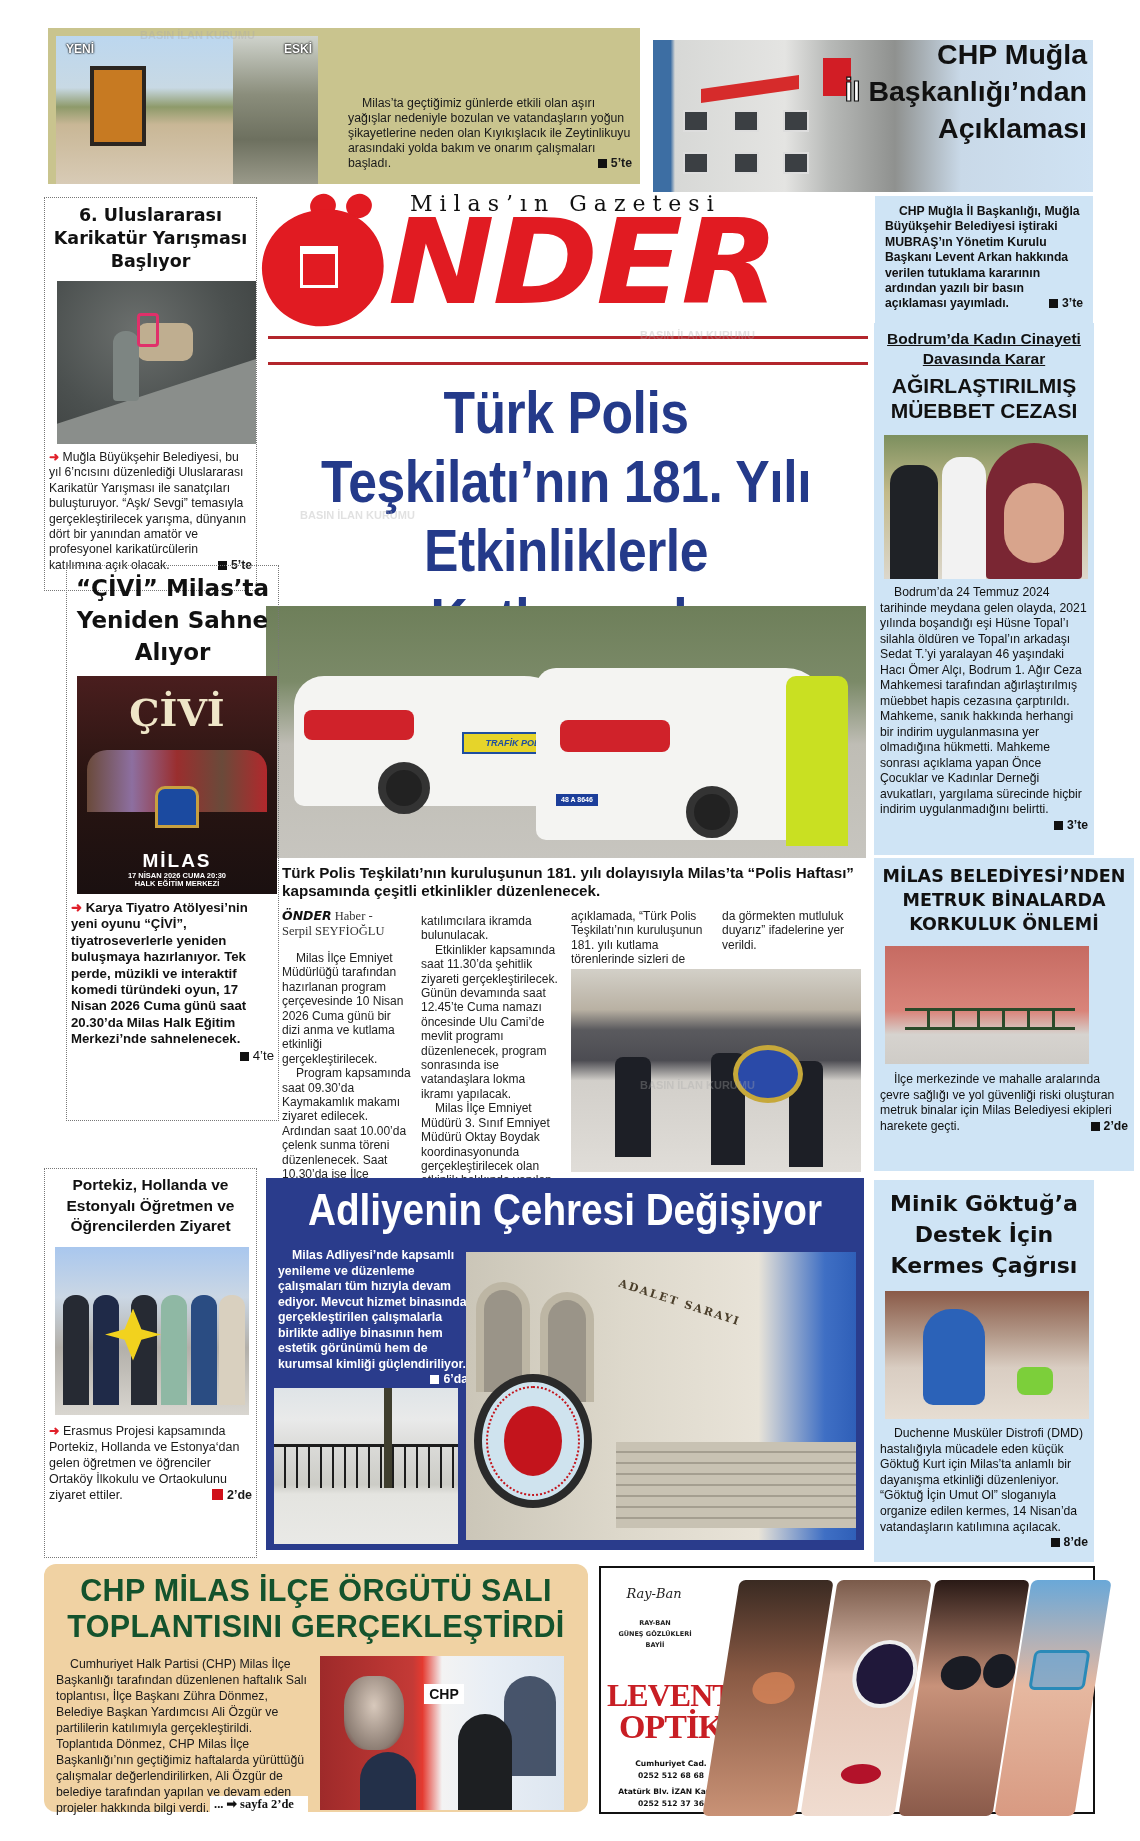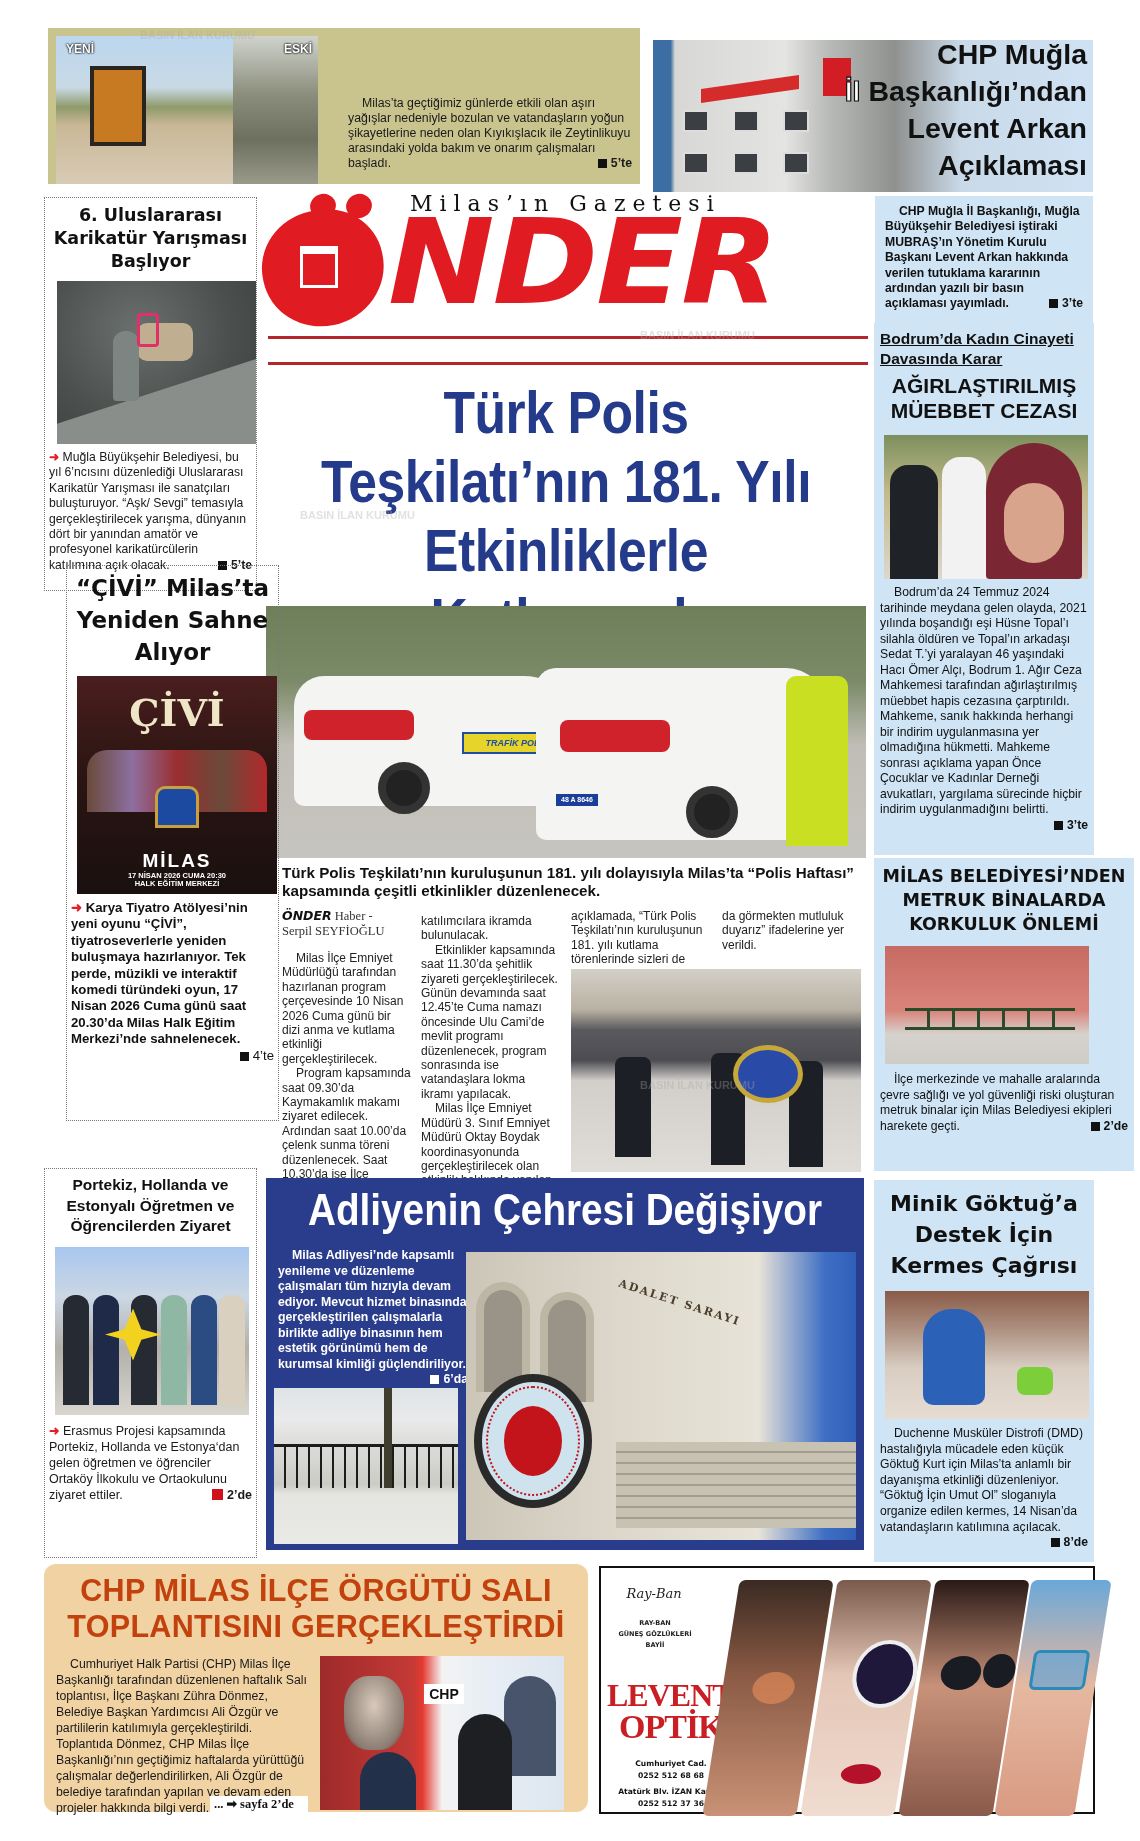--- a/index.html
+++ b/index.html
@@ -69,21 +69,21 @@
   #police-caption { left: 282px; top: 864px; width: 580px; font-weight: bold; font-size: 15.2px; line-height: 18px; color: #111; }
   .col { position: absolute; font-size: 12px; line-height: 14.4px; color: #222; }
   #byline { font-family: "Liberation Serif", serif; font-size: 12.5px; line-height: 15px; color: #333; }
   #byline .brand { font-family: "DejaVu Sans", sans-serif; font-weight: 900; font-style: italic; color: #111; }
   #wreath-photo { left: 571px; top: 969px; width: 290px; height: 203px; background: linear-gradient(180deg,#d3d0c8 0%,#b9b1a3 20%,#5a5a5e 30%,#4c4c52 45%,#d2cfca 55%,#e0ddd8 100%); }
   .person { position:absolute; background:#1d1f26; border-radius: 8px 8px 0 0; }
   .wreath { position:absolute; border-radius:50%; background: #2a4aa8; border: 5px solid #c6a83a; }
 
   
   #bodrum-box { left: 874px; top: 323px; width: 220px; height: 532px; background: #cfe4f5; padding: 6px 6px 0 6px; }
-  #bodrum-kicker { text-align: left; font-weight: bold; font-size: 15.5px; line-height: 20px; text-decoration: underline; color:#111; }
+  #bodrum-kicker { text-align: center; font-weight: bold; font-size: 15.5px; line-height: 20px; text-decoration: underline; color:#111; }
   #bodrum-title { text-align: center; font-weight: bold; font-size: 21px; line-height: 25px; margin-top: 4px; color:#111; }
   #bodrum-photo { position: relative; margin: 12px 0 0 4px; width: 204px; height: 144px; background: linear-gradient(180deg,#7c8f5e 0%,#c3ba8a 40%,#dcd7cc 100%); overflow:hidden; }
   #bodrum-photo .face { position:absolute; right:6px; top:8px; width:96px; height:136px; background:#7a2633; border-radius: 48px 48px 4px 4px; }
   #bodrum-photo .face::after { content:""; position:absolute; left:18px; top:40px; width:60px; height:80px; background:#d8a48c; border-radius: 30px; }
   #bodrum-photo .cop { position:absolute; left:6px; top:30px; width:48px; height:114px; background:#1f2226; border-radius: 18px 18px 0 0; }
   #bodrum-photo .man { position:absolute; left:58px; top:22px; width:44px; height:122px; background:#f2f2f2; border-radius: 18px 18px 0 0; }
   #bodrum-text { margin-top: 6px; font-size: 12.2px; line-height: 15.5px; }
 
   #metruk-box { left: 874px; top: 858px; width: 260px; height: 313px; background: #cfe4f5; padding: 6px 6px 0 6px; }
   #metruk-title { font-family: "DejaVu Sans", sans-serif; font-weight: bold; text-align:center; font-size: 17.5px; line-height: 24px; color:#111; }
@@ -127,21 +127,21 @@
   #adliye-photo1 .steps { position:absolute; left:150px; bottom:12px; width:240px; height:86px; background: repeating-linear-gradient(180deg,#c8c2b3 0,#c8c2b3 9px,#a49e90 9px,#a49e90 11px); }
   #adliye-seal { left: 208px; top: 196px; width: 118px; height: 134px; border-radius: 50%; background: #cfe3ee; border: 8px solid #2a2a2a; }
   #adliye-seal .inner { position:absolute; left:22px; top:24px; width:58px; height:70px; border-radius:50%; background:#c3141c; }
   #adliye-seal .star-ring { position:absolute; left:4px; top:4px; right:4px; bottom:4px; border-radius:50%; border: 2px dotted #c3141c; }
   #adliye-photo2 { left: 8px; top: 210px; width: 184px; height: 156px; background: linear-gradient(180deg,#dfe4e7 0%,#e9eaea 20%,#d9d9d6 40%,#ccccc6 62%,#e4e4e0 68%,#e9e9e6 100%); }
   #adliye-photo2 .fence { position:absolute; left:0; top:56px; width:184px; height:44px; background: repeating-linear-gradient(90deg, transparent 0, transparent 10px, #1c1c1c 10px, #1c1c1c 12px); border-top: 3px solid #1c1c1c; }
   #adliye-photo2 .palm { position:absolute; left:110px; top:0; width:8px; height:100px; background:#3f3e2e; }
 
   
   #chpmilas-box { left: 44px; top: 1564px; width: 544px; height: 248px; background: #f0d2a3; border-radius: 12px; }
-  #chpmilas-title { left: 0; top: 8px; width: 544px; text-align: center; font-weight: bold; font-size: 30.5px; line-height: 36px; color: #c2410c; letter-spacing: 0.3px; }
+  #chpmilas-title { left: 0; top: 8px; width: 544px; text-align: center; font-weight: bold; font-size: 30.5px; line-height: 36px; color: #14532d; letter-spacing: 0.3px; }
   #chpmilas-text { left: 12px; top: 92px; width: 252px; font-size: 12.3px; line-height: 16px; color: #1a1a1a; }
   #chpmilas-more { left: 166px; top: 232px; width: 98px; height: 18px; background: #fff; font-family: "Liberation Serif", serif; font-weight: bold; font-size: 12.5px; line-height: 17px; padding-left: 4px; white-space: nowrap; }
   #chpmilas-photo { left: 276px; top: 92px; width: 244px; height: 154px; background: linear-gradient(90deg,#9e2a2a 0%,#c43a36 38%,#e43a30 42%,#f3f3f3 50%,#e8eef5 70%,#dde6f0 100%); }
   #chpmilas-photo .ata { position:absolute; left:24px; top:20px; width:60px; height:74px; background: radial-gradient(ellipse at 50% 40%, #d8c9bc 0%, #8d7e74 70%, #6a1f20 100%); border-radius: 40%; }
   #chpmilas-photo .logo { position:absolute; left:104px; top:28px; width:40px; height:20px; background:#fff; font-weight:bold; font-size:14px; text-align:center; line-height:20px; color:#111; }
   #chpmilas-photo .p1 { position:absolute; left:40px; top:96px; width:56px; height:58px; background:#233049; border-radius: 28px 28px 0 0; }
   #chpmilas-photo .p2 { position:absolute; left:138px; top:58px; width:54px; height:96px; background:#1d1f22; border-radius: 28px 28px 0 0; }
   #chpmilas-photo .p3 { position:absolute; left:184px; top:20px; width:52px; height:100px; background:#2c3a52; border-radius: 26px 26px 0 0; opacity:0.85; }
 
   
@@ -181,21 +181,20 @@
     <div class="win" style="left:30px;top:70px;"></div>
     <div class="win" style="left:80px;top:70px;"></div>
     <div class="win" style="left:130px;top:70px;"></div>
     <div class="win" style="left:30px;top:112px;"></div>
     <div class="win" style="left:80px;top:112px;"></div>
     <div class="win" style="left:130px;top:112px;"></div>
   </div>
   <div id="chp-title" class="abs">
     <div>CHP Muğla</div>
     <div><span class="outline">İl</span><span> Başkanlığı’ndan</span></div>
-    <div>Levent Arkan</div>
     <div>Açıklaması</div>
   </div>
   <div id="chp-textbox" class="abs">
     <div id="chp-text" class="indent">
       <span>CHP Muğla İl Başkanlığı, Muğla Büyükşehir Belediyesi iştiraki MUBRAŞ’ın Yönetim Kurulu Başkanı Levent Arkan hakkında verilen tutuklama kararının ardından yazılı bir basın açıklaması yayımladı.</span>
       <span class="ref">3’te</span>
     </div>
   </div>
 </div>
 

